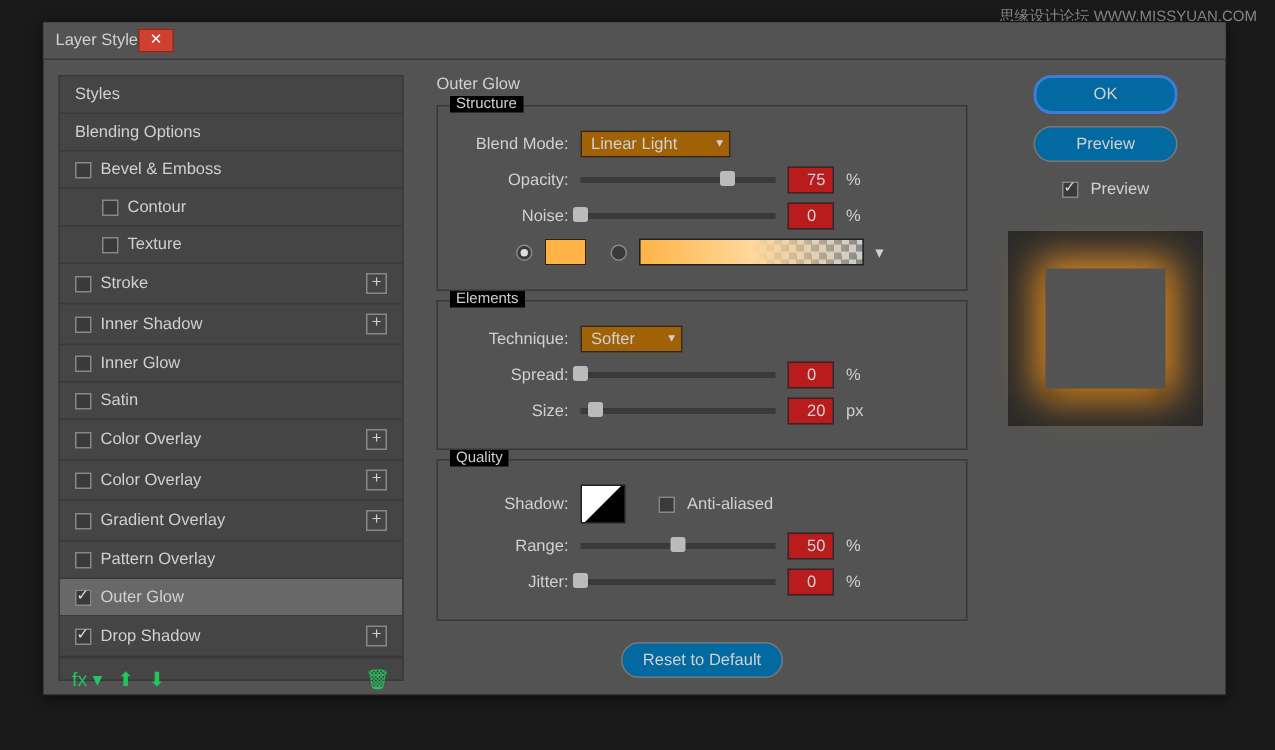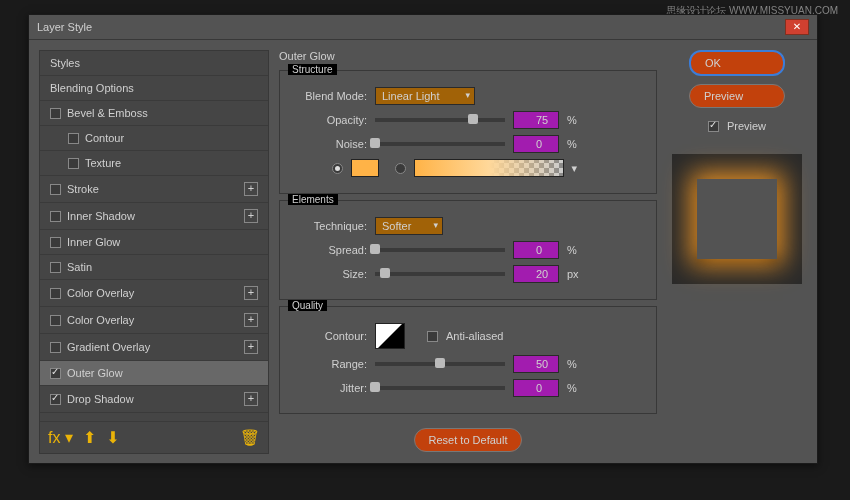--- a/index.html
+++ b/index.html
@@ -1,54 +1,54 @@
 <!DOCTYPE html>
 <html><head>
 <meta charset="utf-8">
 <style>
 *{margin:0;padding:0;box-sizing:border-box;font-family:Tahoma,sans-serif;font-size:11px;color:#d0d0d0}
 body{background:#1a1a1a;width:850px;height:500px;position:relative}
 .watermark{position:absolute;top:4px;right:12px;color:#888;font-size:10px}
 .dialog{position:absolute;top:14px;left:28px;width:790px;height:450px;background:#535353;border:1px solid #1a1a1a;box-shadow:0 2px 8px rgba(0,0,0,0.5)}
-.titlebar{background:#535353;padding:4px 8px;display:flex;justify-content:space-between;align-items:center;border-bottom:1px solid #383838}
+.titlebar{background:#535353;padding:4px 8px;display:flex;justify-content:flex-start;align-items:center;border-bottom:1px solid #383838}
 .close-btn{width:24px;height:16px;background:#d04030;color:#fff;text-align:center;line-height:14px;font-size:10px;border:1px solid #803020}
-.content{display:flex;padding:10px;gap:10px;height:calc(100% - 24px)}
+.content{display:flex;padding:10px;gap:22px;height:calc(100% - 24px)}
 .sidebar{width:230px;background:#454545;border:1px solid #383838;display:flex;flex-direction:column}
 .side-item{padding:6px 10px;border-bottom:1px solid #3a3a3a;display:flex;align-items:center;gap:6px;cursor:pointer}
 .side-item.header{background:#454545;padding-left:10px}
 .side-item.sub{padding-left:28px}
 .side-item.selected{background:#686868}
 .cb{width:11px;height:11px;border:1px solid #888;background:#3a3a3a;display:inline-block;position:relative}
 .cb.on::after{content:"✓";position:absolute;top:-3px;left:0;font-size:10px;color:#e0e0e0}
 .plus{margin-left:auto;width:14px;height:14px;border:1px solid #888;text-align:center;line-height:11px;font-size:11px}
 .side-footer{margin-top:auto;padding:6px 8px;display:flex;align-items:center;gap:10px;border-top:1px solid #3a3a3a}
 .main{flex:1;display:flex;flex-direction:column;gap:6px}
 .group{border:1px solid #383838;padding:10px 12px;position:relative}
 .group-title{position:absolute;top:-7px;left:8px;background:#000000;padding:0 4px;font-size:10px}
 .row{display:flex;align-items:center;gap:8px;margin:6px 0}
 .lbl{width:75px;text-align:right}
 .select{background:#a16207;border:1px solid #2a2a2a;padding:2px 18px 2px 6px;position:relative;min-width:100px}
 .select::after{content:"▾";position:absolute;right:4px;top:2px;font-size:9px}
 .slider{flex:1;height:4px;background:#3a3a3a;position:relative;max-width:130px}
 .slider .thumb{position:absolute;top:-4px;width:10px;height:10px;background:#bbb;border-radius:2px;transform:translateX(-50%)}
-.numbox{width:44px;background:#a21caf;border:1px solid #2a2a2a;padding:2px 22px;text-align:left}
+.numbox{width:31px;background:#b91c1c;border:1px solid #2a2a2a;padding:2px 12px;text-align:left}
 .unit{width:18px}
 .radio{width:11px;height:11px;border:1px solid #888;border-radius:50%;position:relative;background:#3a3a3a}
 .radio.on::after{content:"";position:absolute;top:2px;left:2px;width:5px;height:5px;background:#ddd;border-radius:50%}
 .swatch{width:28px;height:18px;border:1px solid #222}
 .grad{width:150px;height:18px;border:1px solid #222;background:linear-gradient(90deg,#ffb347 0%,#ffd89a 50%,rgba(255,216,154,0) 100%),repeating-conic-gradient(#888 0 25%,#ccc 0 50%) 50%/10px 10px;position:relative}
 .grad::after{content:"▾";position:absolute;right:-14px;top:2px}
 .contour-sw{width:30px;height:26px;background:linear-gradient(135deg,#fff 49%,#000 51%);border:1px solid #222}
-.btn{background:#c2410c;border:1px solid #787878;border-radius:12px;padding:5px 14px;text-align:left;cursor:pointer;min-width:96px}
+.btn{background:#0369a1;border:1px solid #787878;border-radius:12px;padding:5px 14px;text-align:center;cursor:pointer;min-width:96px}
 .btn.primary{border:2px solid #3b7dd8}
 .defbtns{display:flex;gap:10px;justify-content:center;margin-top:8px}
 .rightcol{width:140px;display:flex;flex-direction:column;gap:8px;align-items:center}
 .preview{width:130px;height:130px;background:#2a2a2a;display:flex;align-items:center;justify-content:center;margin-top:8px}
 .preview-sq{width:80px;height:80px;background:#535353;box-shadow:0 0 24px 6px rgba(255,160,40,0.9),0 4px 8px rgba(0,0,0,0.8)}
-.icon{color:#eab308;font-size:16px}
+.icon{color:#22c55e;font-size:13px}
 </style>
 </head>
 <body>
 
 <div class="watermark">思缘设计论坛 WWW.MISSYUAN.COM</div>
 
 <div class="dialog">
   <div class="titlebar">
     <span>Layer Style</span>
     <div class="close-btn">✕</div>
@@ -96,20 +96,24 @@
           <div class="side-item">
             <span class="cb"></span>
             <span>Color Overlay</span>
             <span class="plus">+</span>
           </div>
           <div class="side-item">
             <span class="cb"></span>
             <span>Gradient Overlay</span>
             <span class="plus">+</span>
           </div>
+          <div class="side-item">
+            <span class="cb"></span>
+            <span>Pattern Overlay</span>
+          </div>
           <div class="side-item selected">
             <span class="cb on"></span>
             <span>Outer Glow</span>
           </div>
           <div class="side-item">
             <span class="cb on"></span>
             <span>Drop Shadow</span>
             <span class="plus">+</span>
           </div>
         </div>
@@ -173,21 +177,21 @@
               <div class="thumb" style="left:8%"></div>
             </div>
           <div class="numbox">20</div>
           <span class="unit">px</span>
         </div>
       </div>
 
       <div class="group">
         <div class="group-title">Quality</div>
         <div class="row">
-          <span class="lbl">Contour:</span>
+          <span class="lbl">Shadow:</span>
           <div class="contour-sw"></div>
           <span style="width:6px"></span>
           <span class="cb"></span>
           <span>Anti-aliased</span>
         </div>
         <div class="row">
           <span class="lbl">Range:</span>
           <div class="slider">
               <div class="thumb" style="left:50%"></div>
             </div>

